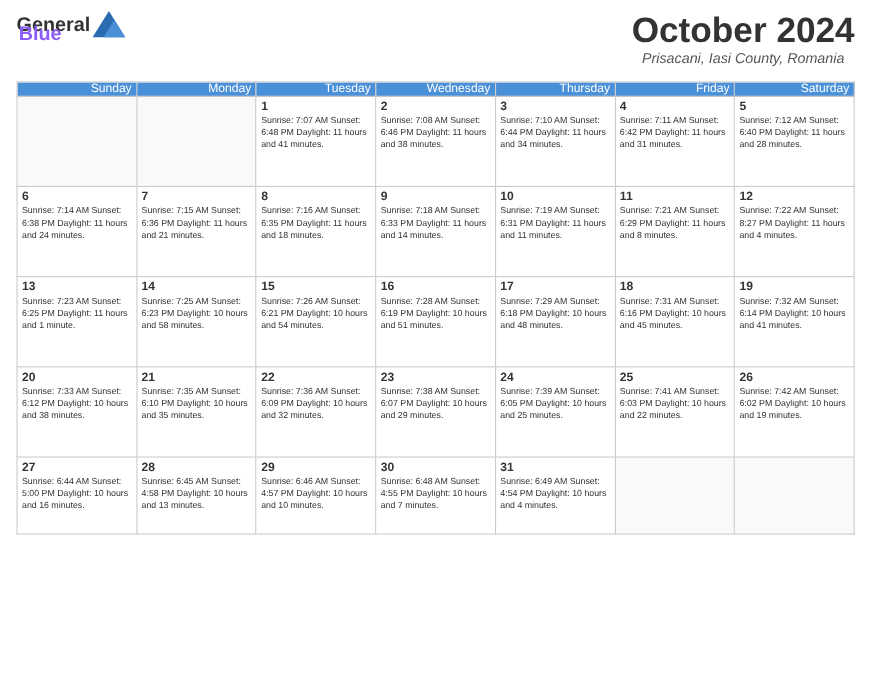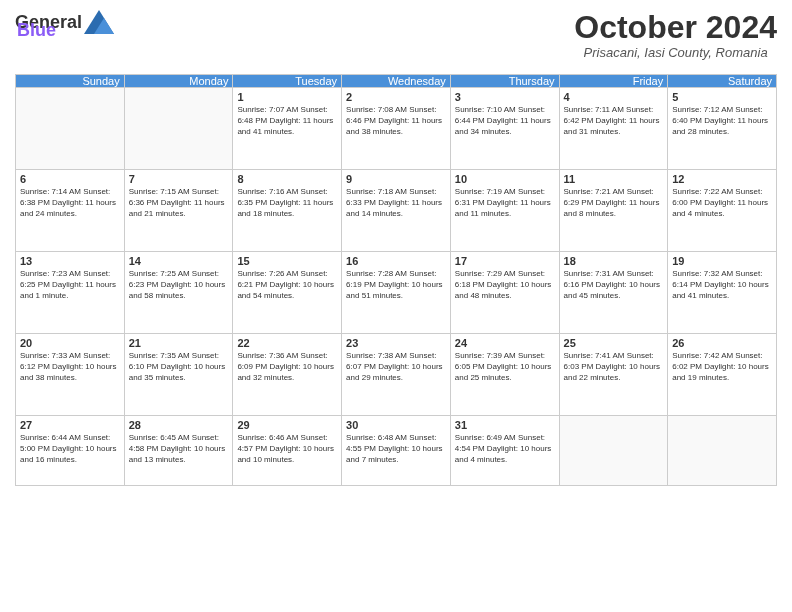--- a/index.html
+++ b/index.html
@@ -198,21 +198,21 @@
           </td>
           <td>
             <span class="day-number">11</span>
             <div class="day-info">Sunrise: 7:21 AM
 Sunset: 6:29 PM
 Daylight: 11 hours and 8 minutes.</div>
           </td>
           <td>
             <span class="day-number">12</span>
             <div class="day-info">Sunrise: 7:22 AM
-Sunset: 6:00 PM
+Sunset: 8:27 PM
 Daylight: 11 hours and 4 minutes.</div>
           </td>
         </tr>
         <tr>
           <td>
             <span class="day-number">13</span>
             <div class="day-info">Sunrise: 7:23 AM
 Sunset: 6:25 PM
 Daylight: 11 hours and 1 minute.</div>
           </td>

